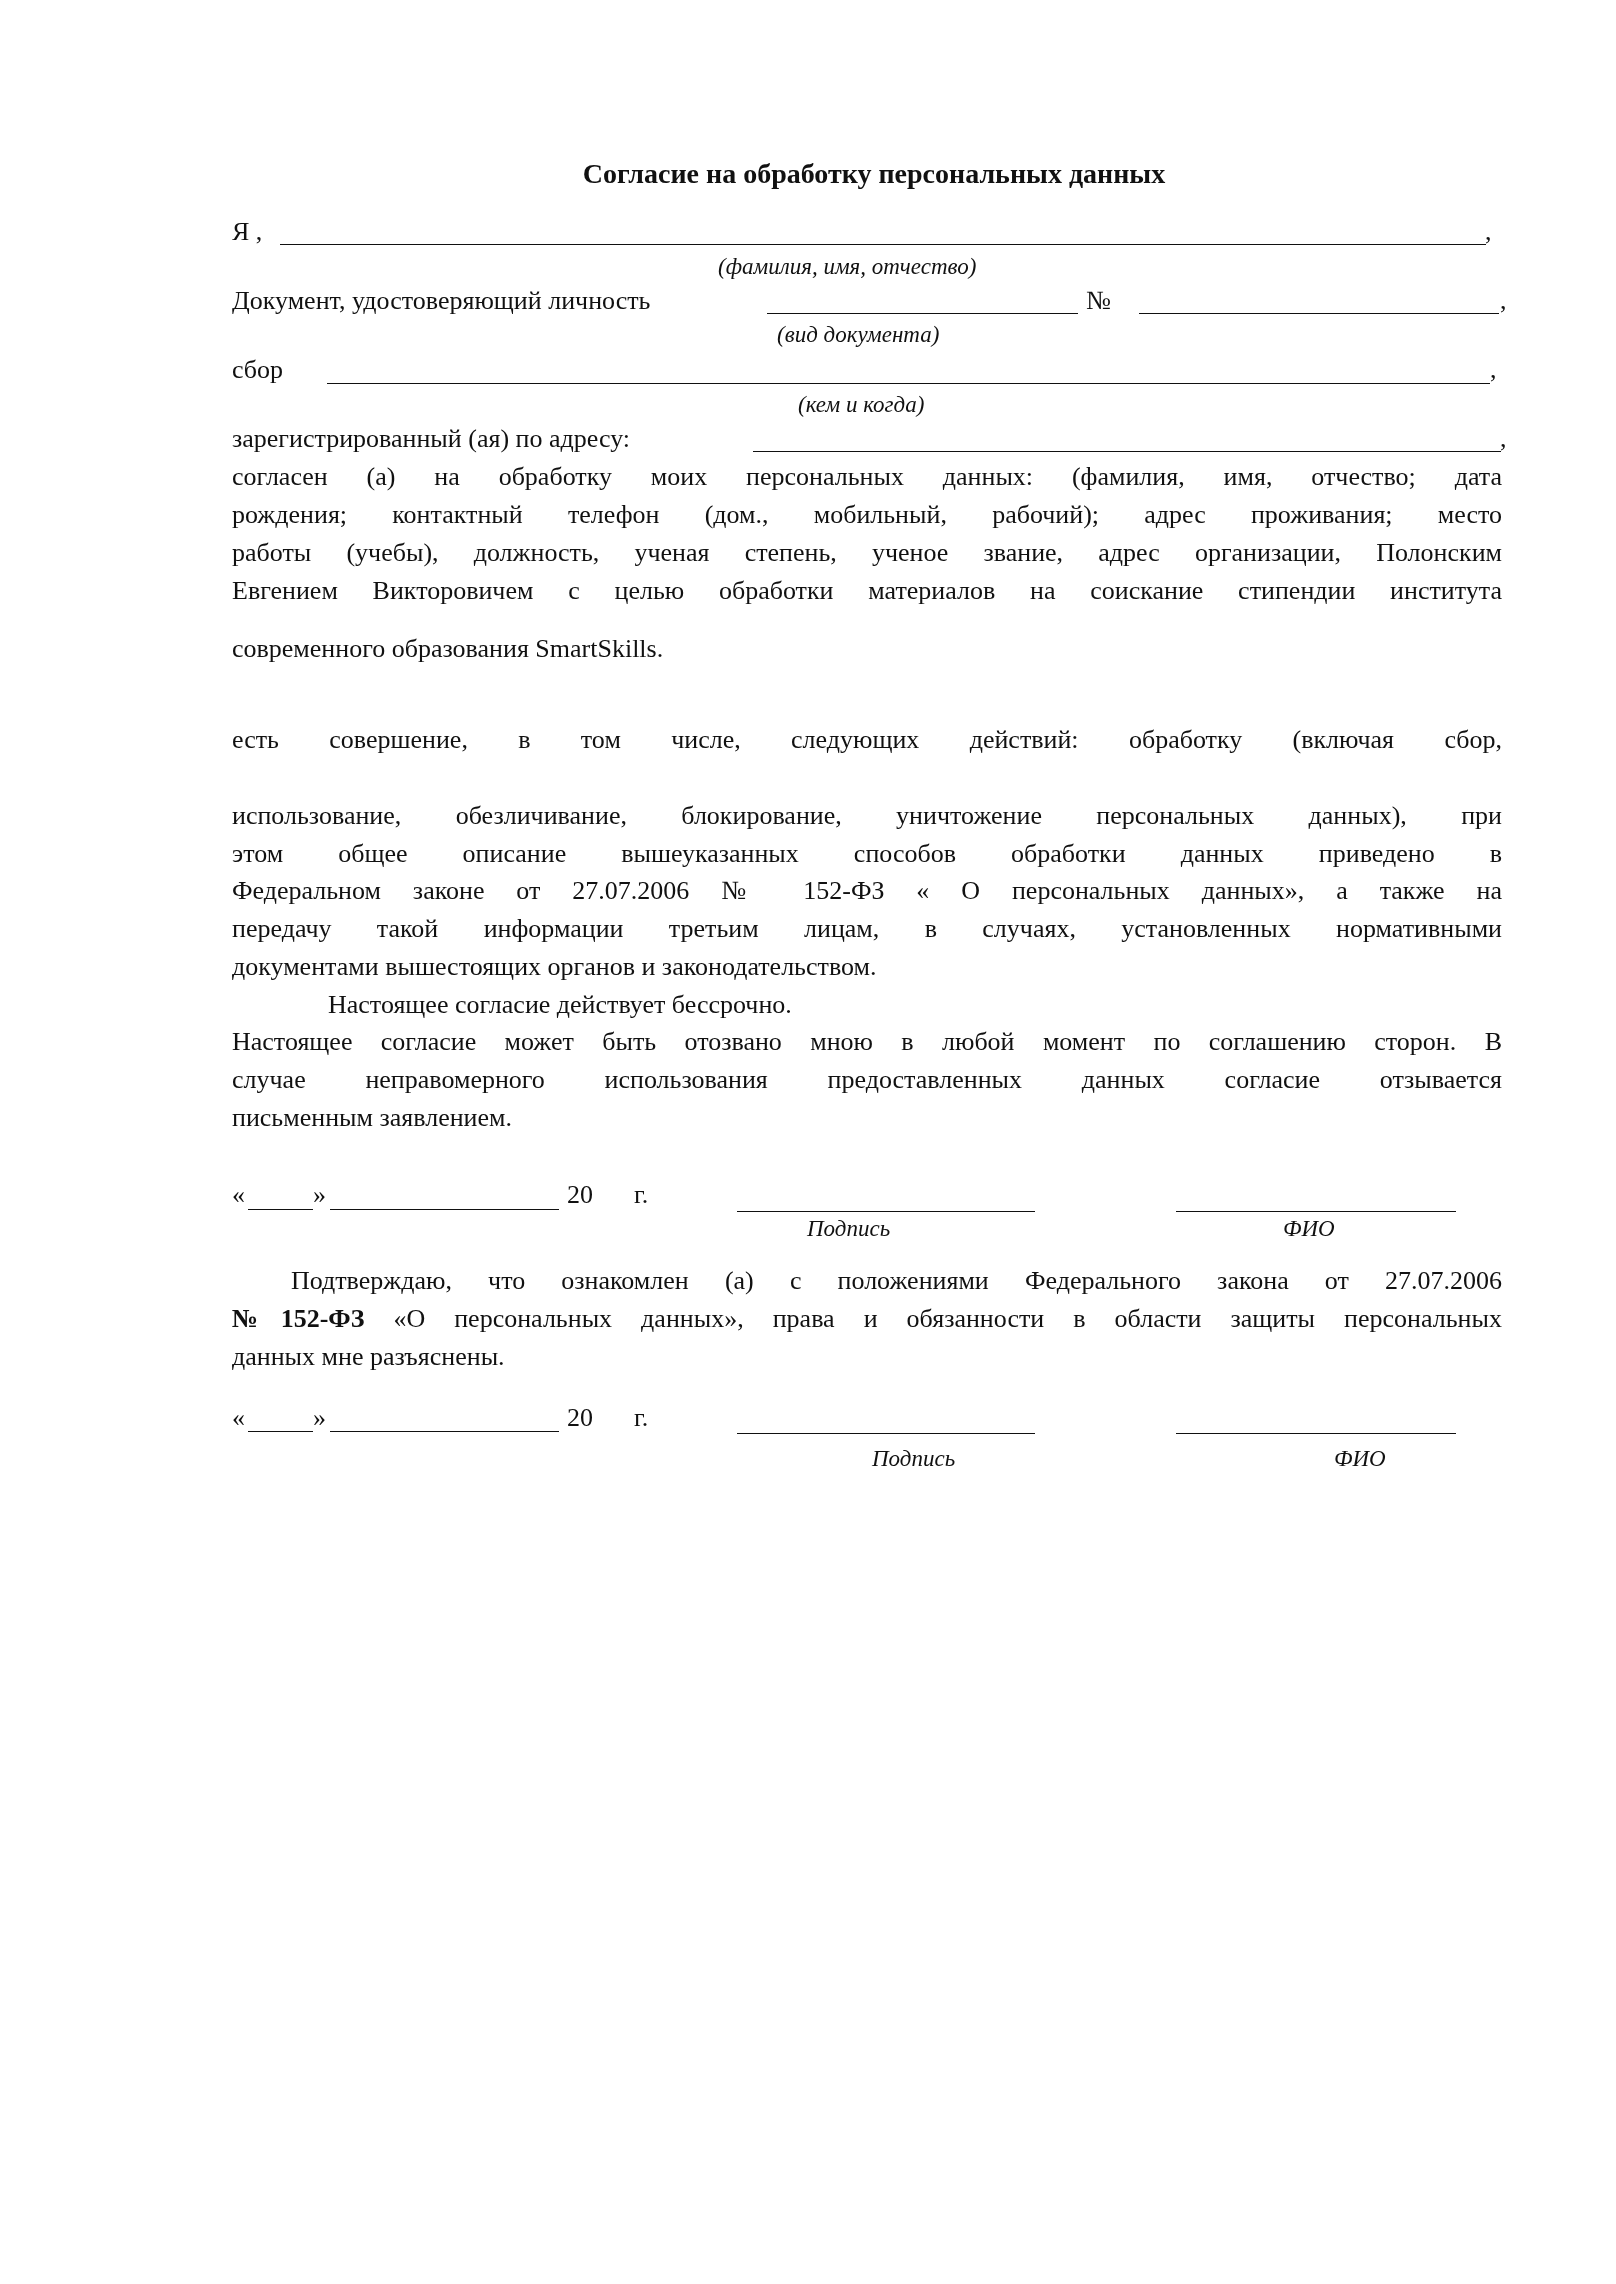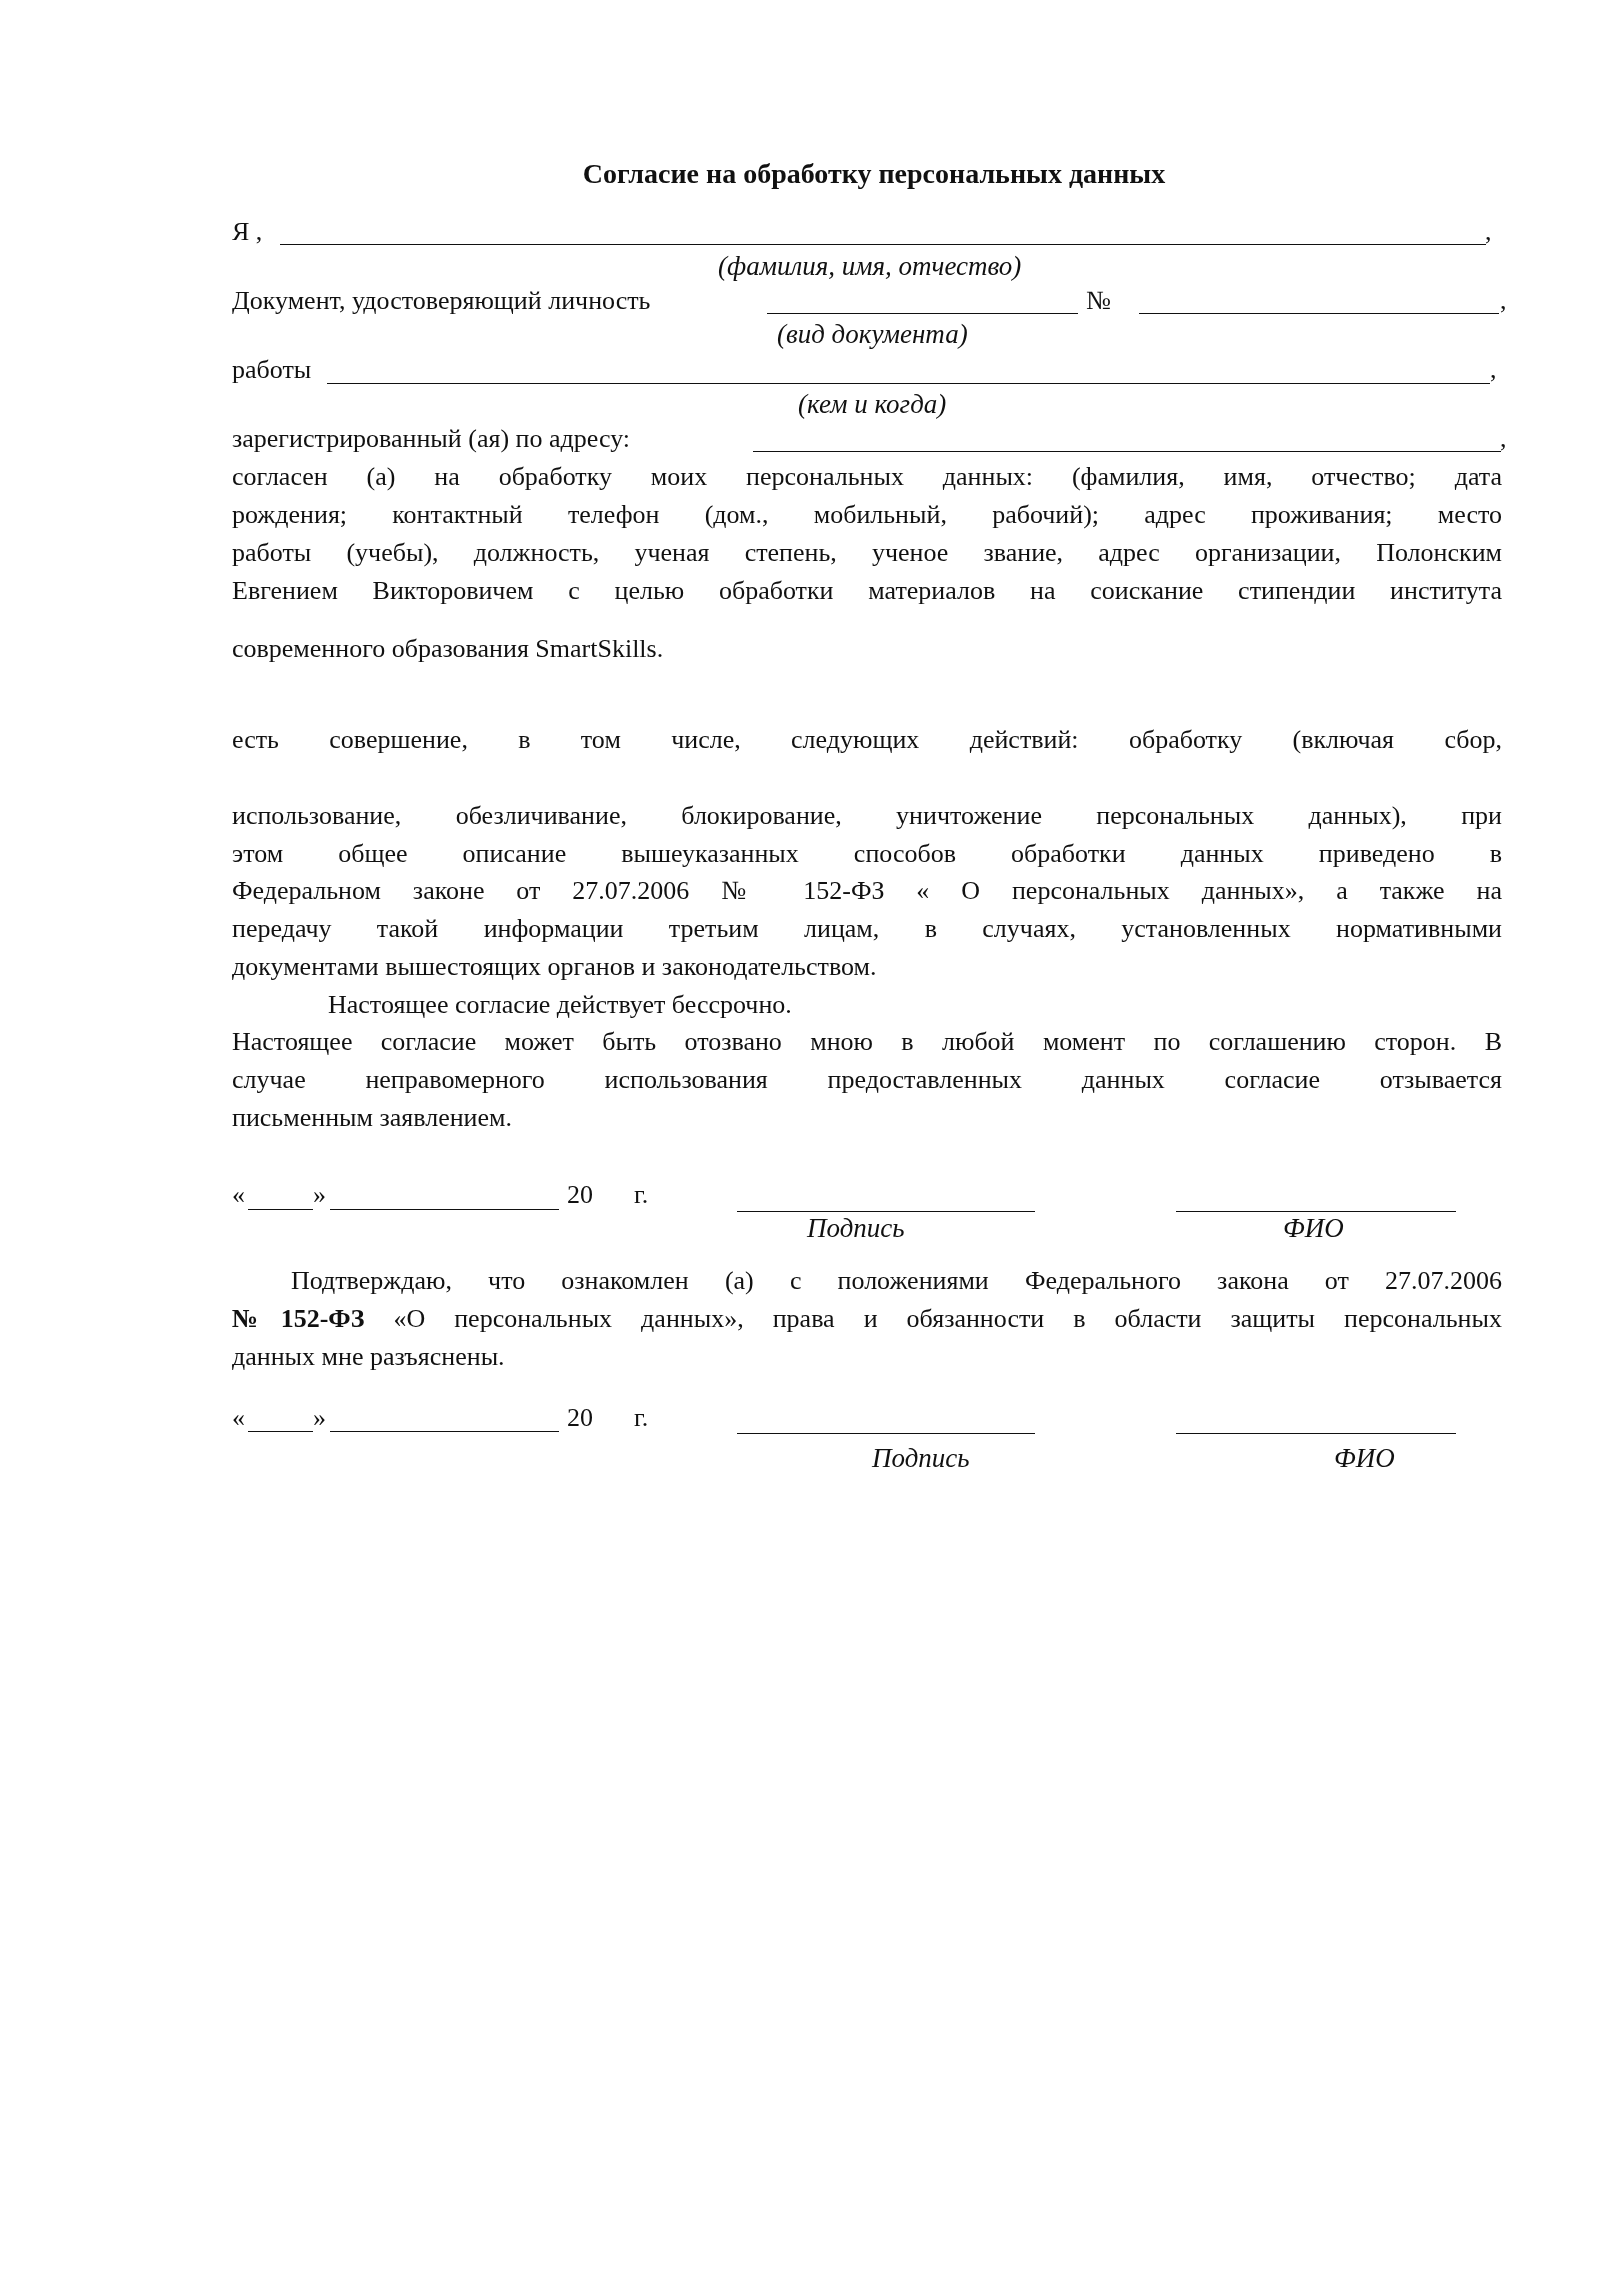--- a/index.html
+++ b/index.html
@@ -2,21 +2,21 @@
 <html style="font-size:13.5px"><head>
   <meta charset="utf-8">
   <style>
     html, body { margin: 0; padding: 0; background: #ffffff; }
     body { width: 1616px; height: 2284px; position: relative; overflow: hidden;
            font-family: "Liberation Serif", serif; color: #111111; }
     .page { position: absolute; left: 0; top: 0; width: 1332px; height: 2284px; background: #ffffff; }
     .abs { position: absolute; white-space: nowrap; }
     .title { font-weight: bold; font-size: 28px; left: 0; width: 1748px; text-align: center; top: 158px; }
     .txt { font-size: 26px; line-height: 30px; }
-    .cap { font-style: italic; font-size: 27px; line-height: 25px; }
+    .cap { font-style: italic; font-size: 23px; line-height: 25px; }
     .jline { position: absolute; left: 232px; width: 1270px; font-size: 26px; line-height: 30px;
              text-align: justify; text-align-last: justify; white-space: normal; }
     .jline.ind { left: 328px; width: 1174px; }
     .jline.ind2 { left: 291px; width: 1211px; }
     .jline.last { text-align-last: left; }
     .uline { position: absolute; height: 0; border-top: 1.7px solid #111111; }
     .bold { font-weight: bold; }
   </style>
 </head>
 <body>
@@ -30,21 +30,21 @@
   <div class="abs txt" style="left:1485px; top:217px;">,</div>
   <div class="abs cap" style="left:718px; top:254px;">(фамилия, имя, отчество)</div>
 
   <div class="abs txt" style="left:232px; top:286px;">Документ, удостоверяющий личность</div>
   <div class="uline" style="left:767px; width:311px; top:313px;"></div>
   <div class="abs txt" style="left:1086px; top:286px;">№</div>
   <div class="uline" style="left:1139px; width:360px; top:313px;"></div>
   <div class="abs txt" style="left:1500px; top:286px;">,</div>
   <div class="abs cap" style="left:777px; top:322px;">(вид документа)</div>
 
-  <div class="abs txt" style="left:232px; top:355px;">работы</div>
+  <div class="abs txt" style="left:232px; top:355px;">сбор</div>
   <div class="uline" style="left:327px; width:1163px; top:383px;"></div>
   <div class="abs txt" style="left:1490px; top:355px;">,</div>
   <div class="abs cap" style="left:798px; top:392px;">(кем и когда)</div>
 
   <div class="abs txt" style="left:232px; top:424px;">зарегистрированный (ая) по адресу:</div>
   <div class="uline" style="left:753px; width:748px; top:451px;"></div>
   <div class="abs txt" style="left:1500px; top:424px;">,</div>
 
   <div class="jline" style="top:462px;">согласен (а) на обработку моих персональных данных: (фамилия, имя, отчество; дата</div>
   <div class="jline" style="top:500px;">рождения; контактный телефон (дом., мобильный, рабочий); адрес проживания; место</div>

